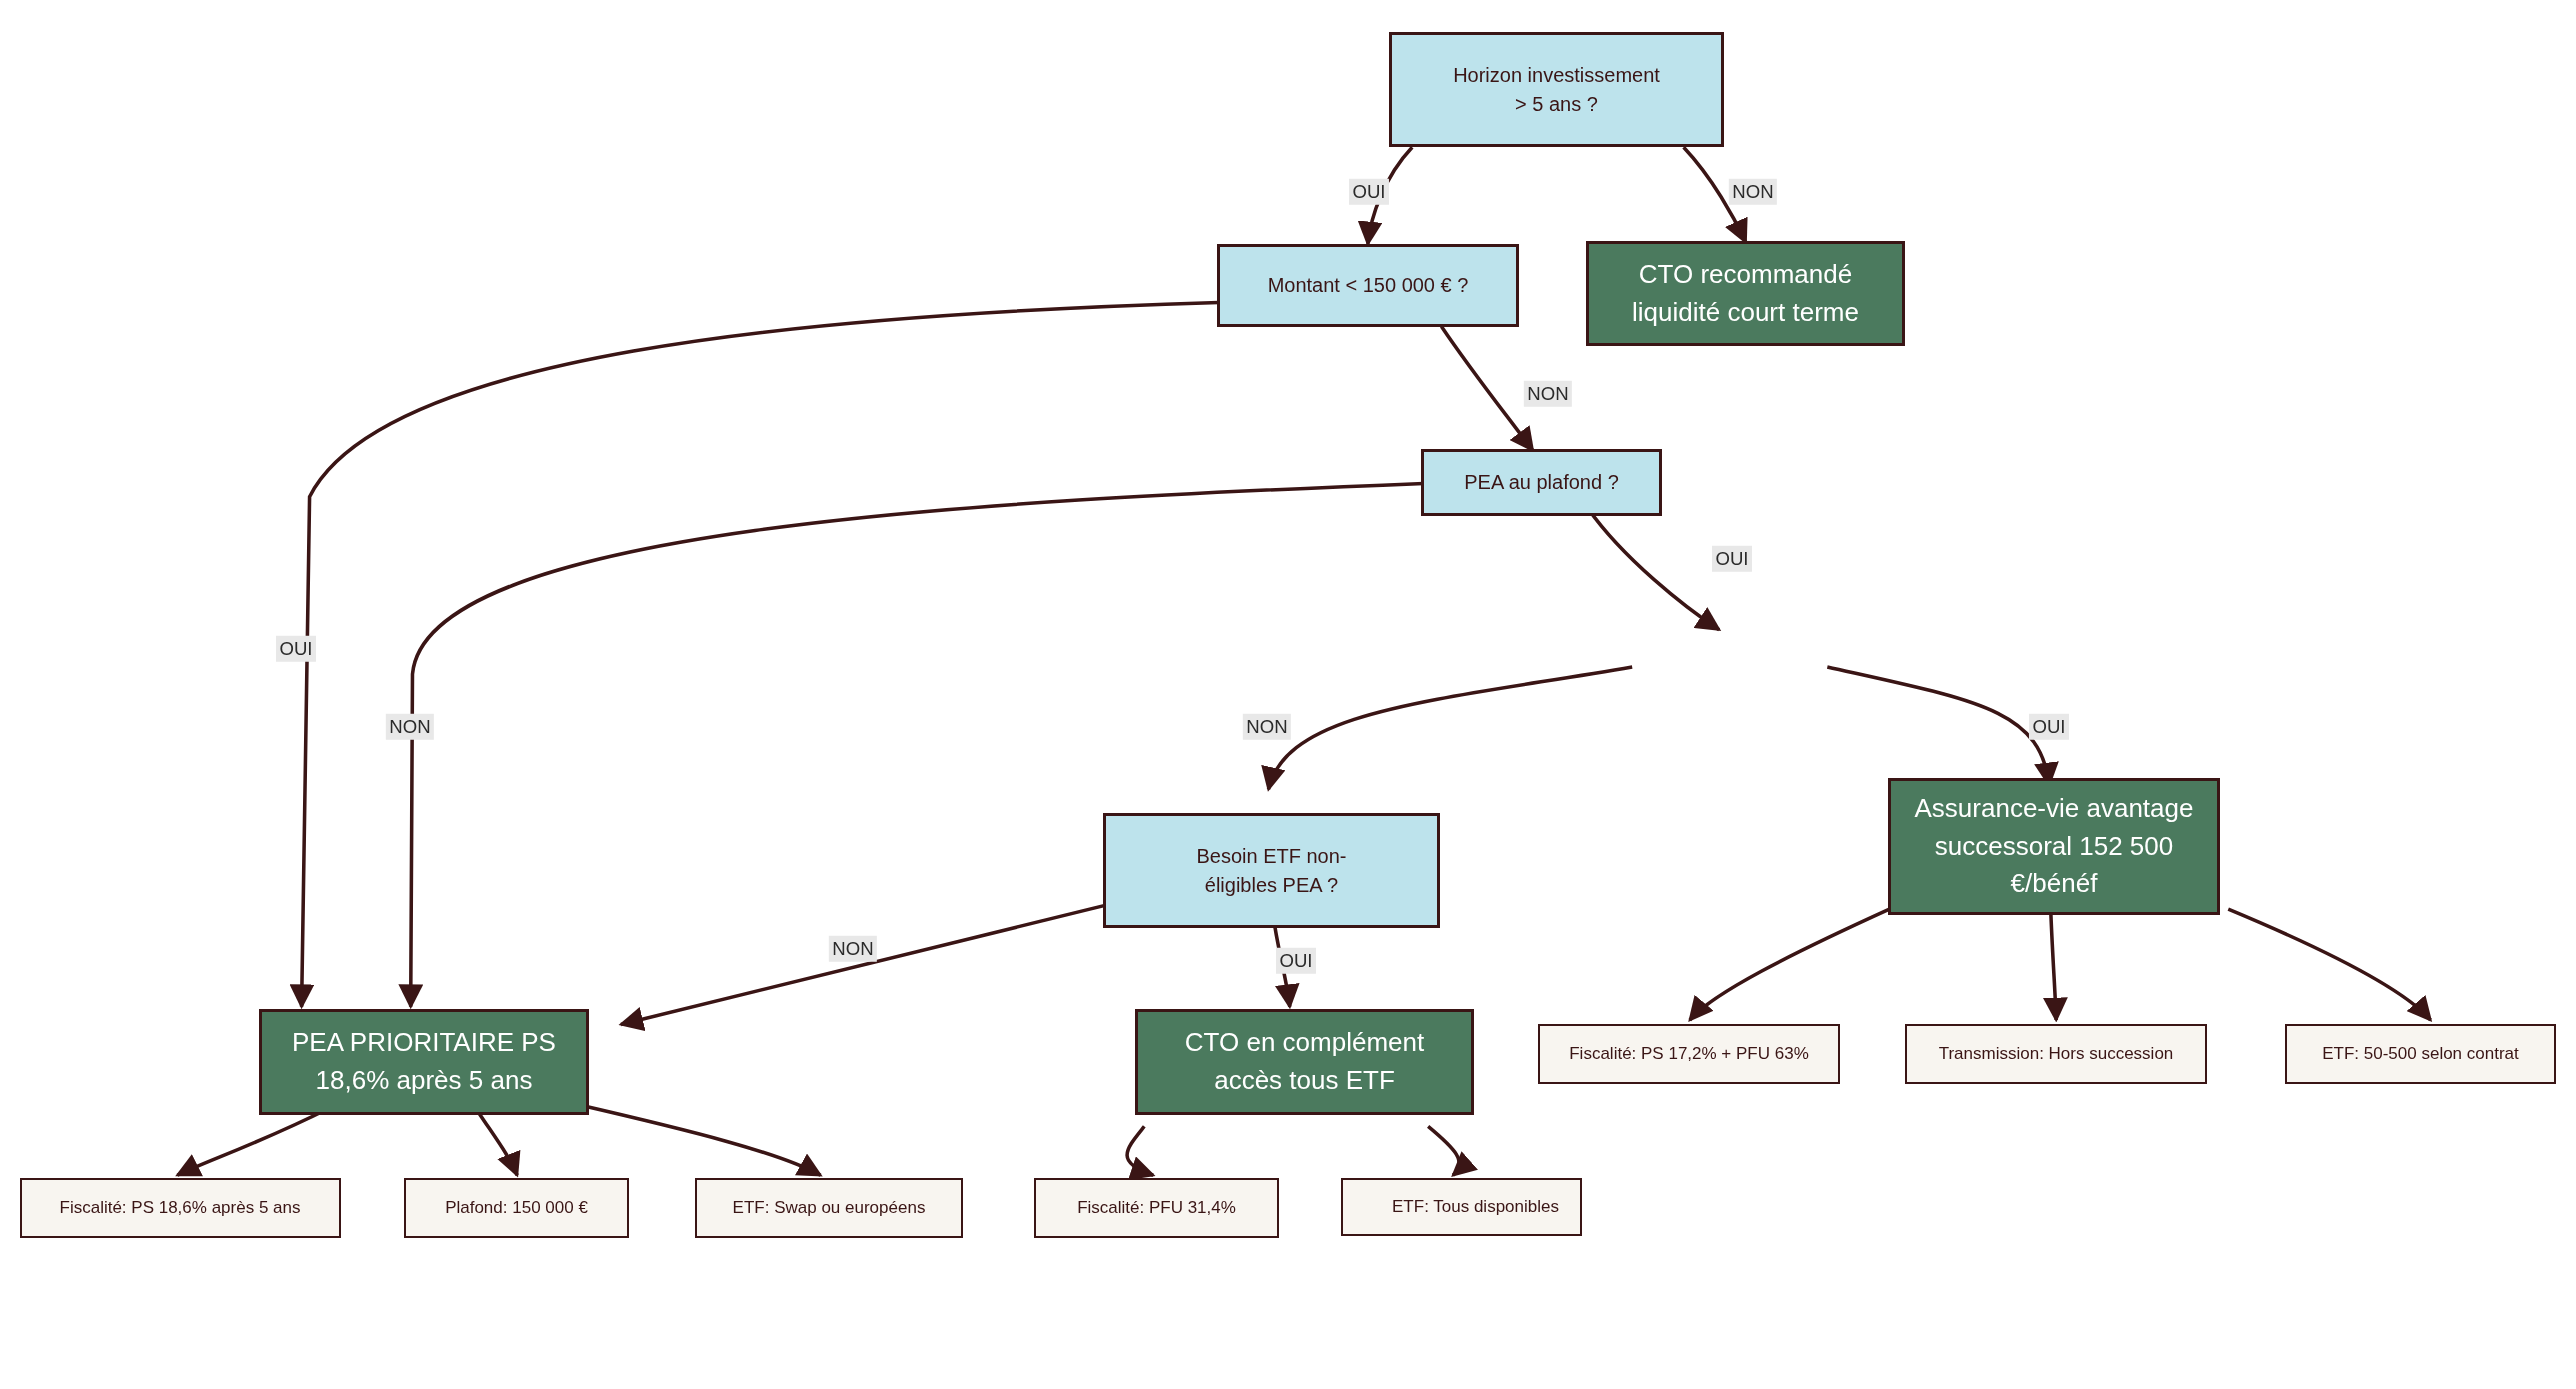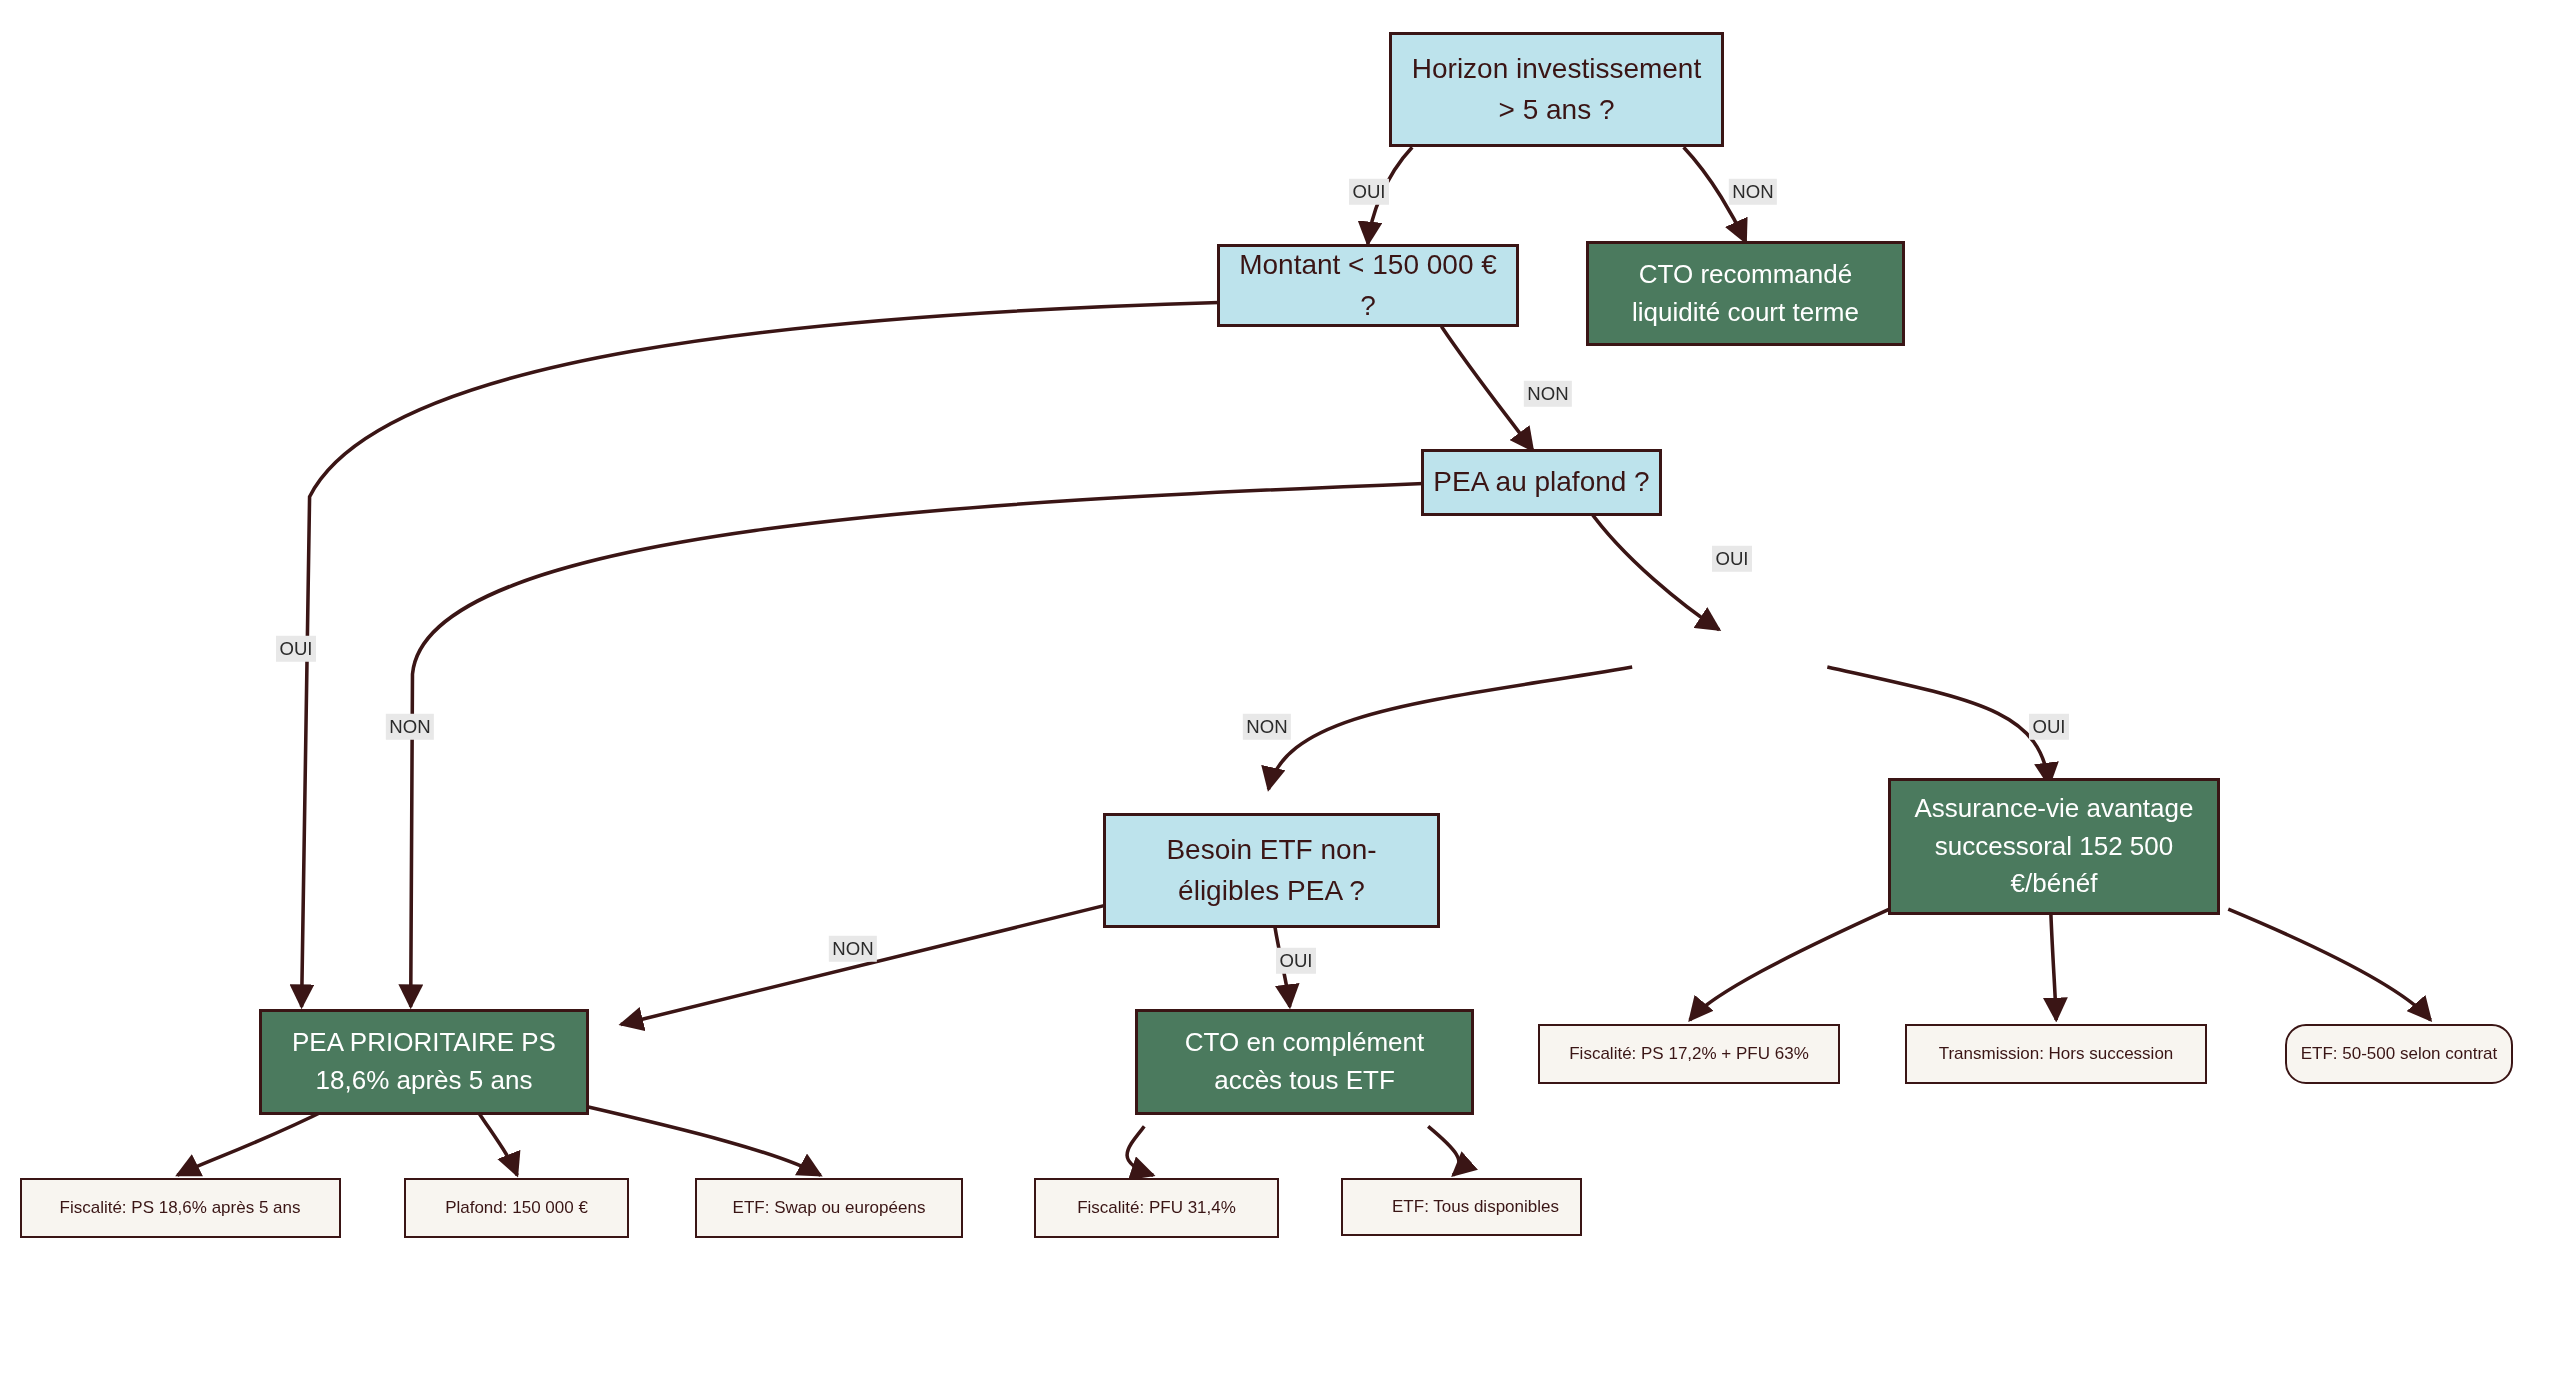--- a/index.html
+++ b/index.html
@@ -5,21 +5,21 @@
   html,body{margin:0;padding:0;background:#ffffff;}
   body{width:2576px;height:1389px;position:relative;overflow:hidden;
        font-family:"Liberation Sans","DejaVu Sans",sans-serif;}
   #canvas{position:absolute;inset:0;width:2576px;height:1389px;}
   svg.edges{position:absolute;left:0;top:0;width:2576px;height:1389px;pointer-events:none;}
 
   .node{position:absolute;box-sizing:border-box;display:flex;align-items:center;
         justify-content:center;text-align:center;border:3.5px solid #3a1515;}
   .node .txt{display:block;line-height:1.45;padding:0 9px;white-space:pre-line;}
 
-  .n-decision{background:#bde3ec;color:#3a1515;font-size:28px;}
+  .n-decision{background:#bde3ec;color:#3a1515;font-size:20px;}
   .n-outcome {background:#4b7a5e;color:#ffffff;font-size:26px;}
   .n-leaf    {background:#f8f5f0;color:#3a1515;font-size:17px;border-width:2.7px;}
 
   .edge-label{position:absolute;background:#e8e8e8;color:#2b2b2b;font-size:18.6px;
               line-height:1;padding:3.5px 3.5px 4.4px 3.5px;white-space:nowrap;
               transform:translate(-50%,-50%);}
 </style>
 </head>
 <body>
 
@@ -127,21 +127,21 @@
   </div>
 
   <div class="node n-leaf" style="left:1538px;top:1024px;width:302px;height:60px;">
     <span class="txt">Fiscalité: PS 17,2% + PFU 63%</span>
   </div>
 
   <div class="node n-leaf" style="left:1905px;top:1024px;width:302px;height:60px;">
     <span class="txt">Transmission: Hors succession</span>
   </div>
 
-  <div class="node n-leaf" style="left:2285px;top:1024px;width:228px;height:60px;border-radius:21px;">
+  <div class="node n-leaf" style="left:2285px;top:1024px;width:271px;height:60px;">
     <span class="txt">ETF: 50-500 selon contrat</span>
   </div>
 
   <span class="edge-label" style="left:1369px;top:192px;">OUI</span>
   <span class="edge-label" style="left:1753px;top:192px;">NON</span>
   <span class="edge-label" style="left:296px;top:649px;">OUI</span>
   <span class="edge-label" style="left:1548px;top:394px;">NON</span>
   <span class="edge-label" style="left:410px;top:727px;">NON</span>
   <span class="edge-label" style="left:1732px;top:559px;">OUI</span>
   <span class="edge-label" style="left:1267px;top:727px;">NON</span>

